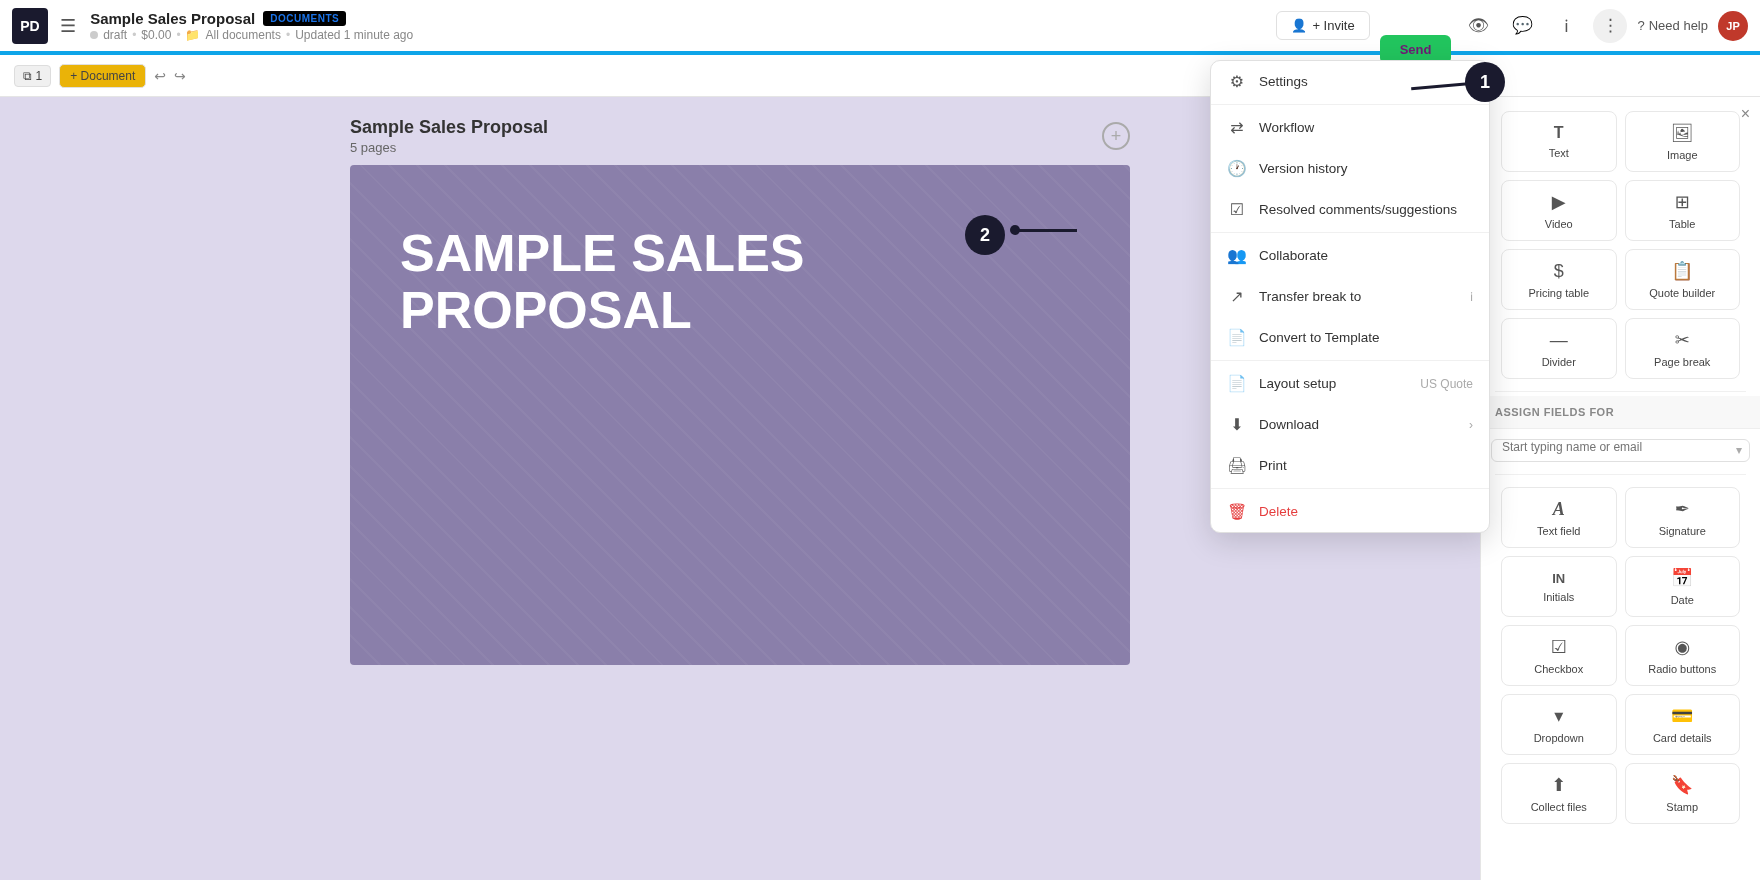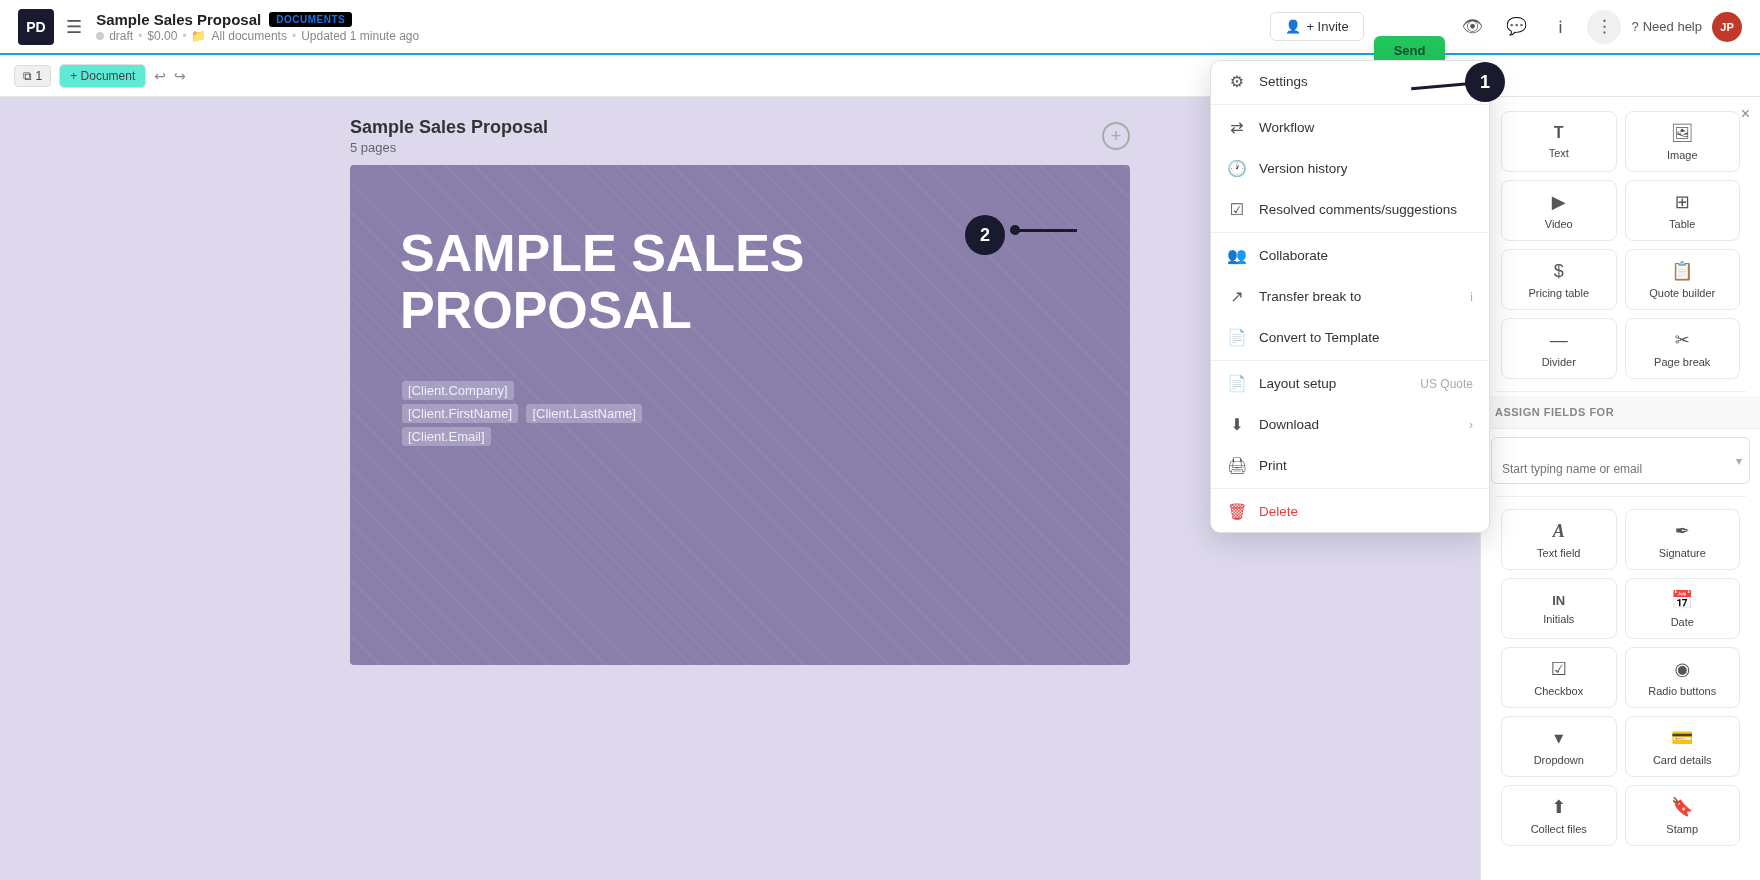--- a/index.html
+++ b/index.html
@@ -1,22 +1,22 @@
 <!DOCTYPE html>
 <html><head>
   <meta charset="utf-8">
   <style>
     * { box-sizing: border-box; margin: 0; padding: 0; }
     body { font-family: -apple-system, BlinkMacSystemFont, 'Segoe UI', sans-serif; background: #e8e4f0; width: 1760px; height: 880px; overflow: hidden; position: relative; }
 
     
     .topbar {
       position: absolute; top: 0; left: 0; right: 0; height: 55px;
-      background: #fff; border-bottom: 2px solid #0ea5e9;
-      display: flex; align-items: center; padding: 0 18px; z-index: 10;
+      background: #fff; border-bottom: 4px solid #0ea5e9;
+      display: flex; align-items: center; padding: 0 12px; z-index: 10;
     }
     .topbar-logo {
       width: 36px; height: 36px; background: #1a1a2e; border-radius: 4px;
       display: flex; align-items: center; justify-content: center;
       color: #fff; font-weight: 900; font-size: 14px; margin-right: 12px; flex-shrink: 0;
     }
     .topbar-menu-icon { font-size: 18px; color: #555; margin-right: 14px; cursor: pointer; }
     .topbar-title-area { display: flex; flex-direction: column; flex: 1; }
     .topbar-title-row { display: flex; align-items: center; gap: 8px; }
     .topbar-title { font-size: 15px; font-weight: 600; color: #222; }
@@ -26,21 +26,21 @@
     }
     .topbar-meta { font-size: 12px; color: #888; display: flex; align-items: center; gap: 5px; margin-top: 1px; }
     .topbar-meta .dot { color: #ccc; }
     .topbar-actions { display: flex; align-items: center; gap: 10px; }
     .btn-invite {
       background: #fff; border: 1.5px solid #e0e0e0; color: #333;
       padding: 6px 14px; border-radius: 6px; font-size: 13px; font-weight: 500;
       cursor: pointer; display: flex; align-items: center; gap: 5px;
     }
     .btn-send {
-      background: #22c55e; border: none; color: #14532d;
+      background: #22c55e; border: none; color: #701a75;
       padding: 7px 20px; border-radius: 6px; font-size: 13px; font-weight: 600;
       cursor: pointer;
       margin-top: 48px;
     }
     .topbar-icon-btn {
       width: 34px; height: 34px; border-radius: 50%; border: none; background: transparent;
       display: flex; align-items: center; justify-content: center; cursor: pointer;
       color: #555; font-size: 17px;
     }
     .topbar-avatar {
@@ -50,21 +50,21 @@
     .help-link { font-size: 13px; color: #555; cursor: pointer; display: flex; align-items: center; gap: 4px; }
 
     
     .toolbar2 {
       position: absolute; top: 55px; left: 0; right: 0; height: 42px;
       background: #fff; border-bottom: 1px solid #e5e5e5;
       display: flex; align-items: center; padding: 0 14px; gap: 8px; z-index: 9;
     }
     .toolbar2-btn {
       display: flex; align-items: flex-end; gap: 5px; padding: 4px 10px;
-      border: 1px solid #e0e0e0; border-radius: 5px; background: #5eead4;
+      border: 1px solid #e0e0e0; border-radius: 5px; background: #eab308;
       font-size: 12px; color: #444; cursor: pointer;
     }
     .toolbar2-icon { color: #888; font-size: 14px; cursor: pointer; }
     .toolbar2-copy { background: #f0f0f0; border: 1px solid #ddd; border-radius: 4px; padding: 3px 8px; font-size: 12px; color: #444; display: flex; align-items: center; gap: 4px; }
 
     
     .main {
       position: absolute; top: 97px; left: 0; right: 0; bottom: 0;
       background: #ddd8ec; display: flex;
     }
@@ -169,21 +169,21 @@
     .assign-banner {
       background: #f8f8f8; border-bottom: 1px solid #eee;
       padding: 10px 14px; font-size: 11px; color: #888; font-weight: 600; letter-spacing: 0.5px;
       text-transform: uppercase;
     }
     .assign-input-row {
       padding: 8px 10px; display: flex; align-items: center;
     }
     .assign-input {
       width: 100%; border: 1px solid #e0e0e0; border-radius: 6px;
-      padding: 24px 30px 7px 10px; font-size: 12px; color: #aaa;
+      padding: 0 30px 7px 10px; font-size: 12px; color: #aaa;
       outline: none; background: #fff;
     }
     .assign-input-wrapper { position: relative; width: 100%; }
     .assign-input-chevron {
       position: absolute; right: 8px; top: 50%; transform: translateY(-50%);
       color: #aaa; font-size: 12px;
     }
   </style>
 </head>
 <body>
@@ -249,26 +249,20 @@
       <div>
         <div class="doc-title">Sample Sales Proposal</div>
         <div class="doc-pages">5 pages</div>
       </div>
       <button class="doc-add-btn">+</button>
     </div>
     <div class="doc-page">
       <div class="doc-page-bg"></div>
       <div class="doc-page-inner">
         <div class="doc-page-title">SAMPLE SALES PROPOSAL</div>
-        <div>
-          <span class="doc-page-field">[Client.Company]</span><br>
-          <span class="doc-page-field">[Client.FirstName]</span>
-          <span class="doc-page-field">[Client.LastName]</span><br>
-          <span class="doc-page-field">[Client.Email]</span>
-        </div>
       </div>
     </div>
   </div>
 
   <div class="right-panel">
     <span class="right-panel-close">×</span>
 
     <div class="panel-content-area">
 
       <div style="padding: 10px 10px 4px;">

